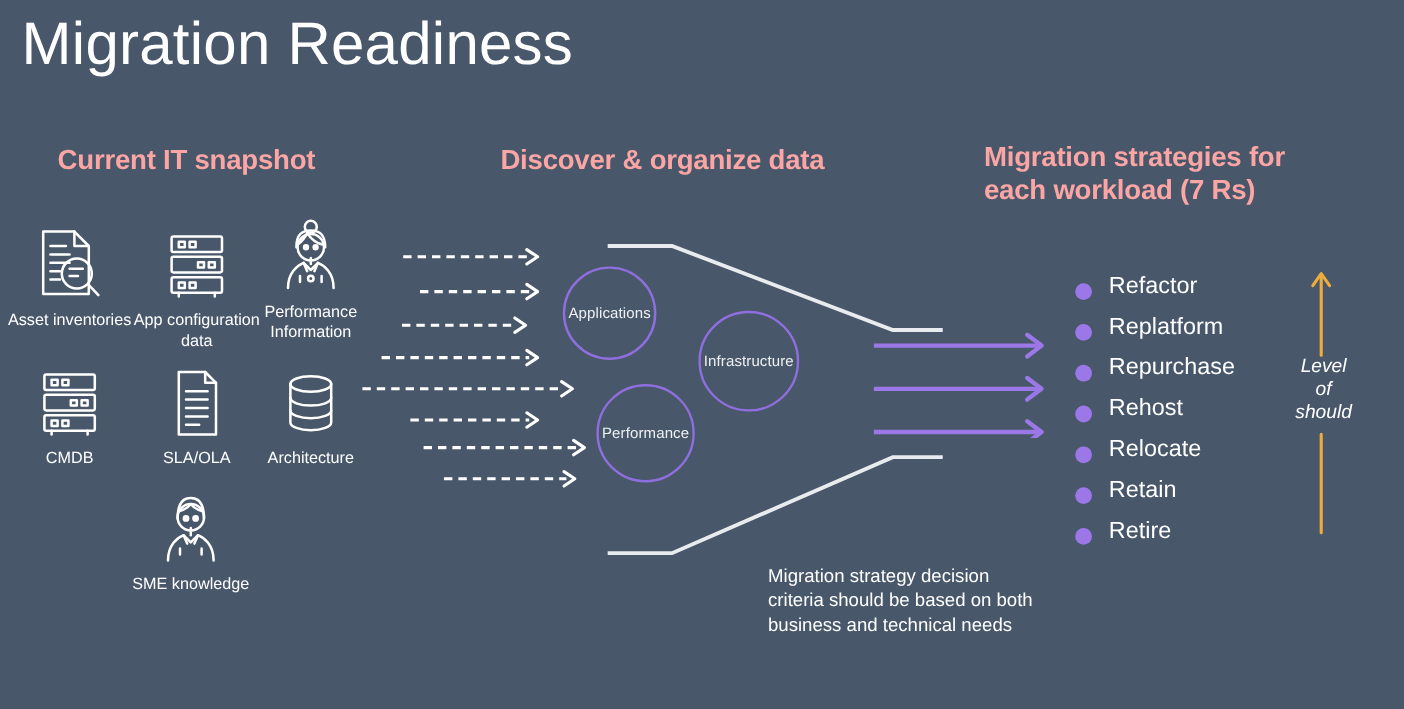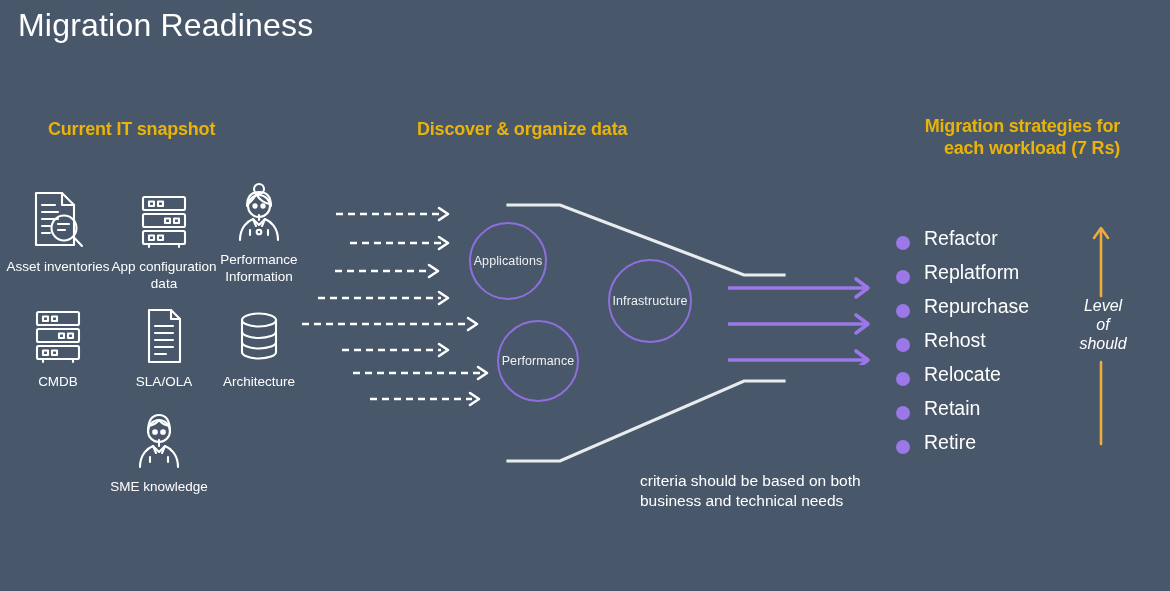--- a/index.html
+++ b/index.html
@@ -15,35 +15,34 @@
     overflow: hidden;
     font-family: "Liberation Sans", sans-serif;
     color: #ffffff;
   }
   .abs { position: absolute; }
 
   
   #slide-title {
     left: 18px;
     top: 6px;
-    font-size: 32px;
+    font-size: 50px;
     font-weight: 400;
     letter-spacing: 0.2px;
     color: #ffffff;
     line-height: 1.2;
   }
 
   
   .col-heading {
-    font-size: 18px;
+    font-size: 23px;
     font-weight: 700;
-    color: #eab308;
+    color: #fca5a5;
     line-height: 1.22;
     letter-spacing: -0.2px;
-    text-align: right;
   }
   #heading-current  { left: 48px;  top: 119px; }
   #heading-discover { left: 417px; top: 119px; }
   #heading-strategies { left: 820px; top: 116px; width: 300px; }
 
   
   .tile {
     width: 110px;
     text-align: center;
   }
@@ -285,21 +284,21 @@
       <path d="M139 139 L148 145 L139 151"></path>
       <path d="M178 162 L187 168 L178 174"></path>
       <path d="M170 188 L179 194 L170 200"></path>
     </g>
   </svg>
 
   <div class="abs bubble" style="left:469px; top:222px; width:78px; height:78px;">
     <span>Applications</span>
   </div>
 
-  <div class="abs bubble" style="left:608px; top:259px; width:84px; height:84px;">
+  <div class="abs bubble" style="left:582px; top:259px; width:84px; height:84px;">
     <span>Infrastructure</span>
   </div>
 
   <div class="abs bubble" style="left:497px; top:320px; width:82px; height:82px;">
     <span>Performance</span>
   </div>
 
   <svg class="abs" style="left:500px; top:195px;" width="290" height="280">
     <g stroke="#e9ecef" stroke-width="3.2" fill="none" stroke-linecap="square" stroke-linejoin="miter">
       <path d="M8 10 L60 10 L244 80 L284 80"></path>
@@ -359,17 +358,18 @@
     </g>
   </svg>
 
   <div class="abs" id="effort-text">
     <div>Level</div>
     <div>of</div>
     <div>should</div>
   </div>
 
   <div class="abs" id="caption">
+    <div>Migration strategy decision</div>
     <div>criteria should be based on both</div>
     <div>business and technical needs</div>
   </div>
 
 </div>
 
 </body></html>

